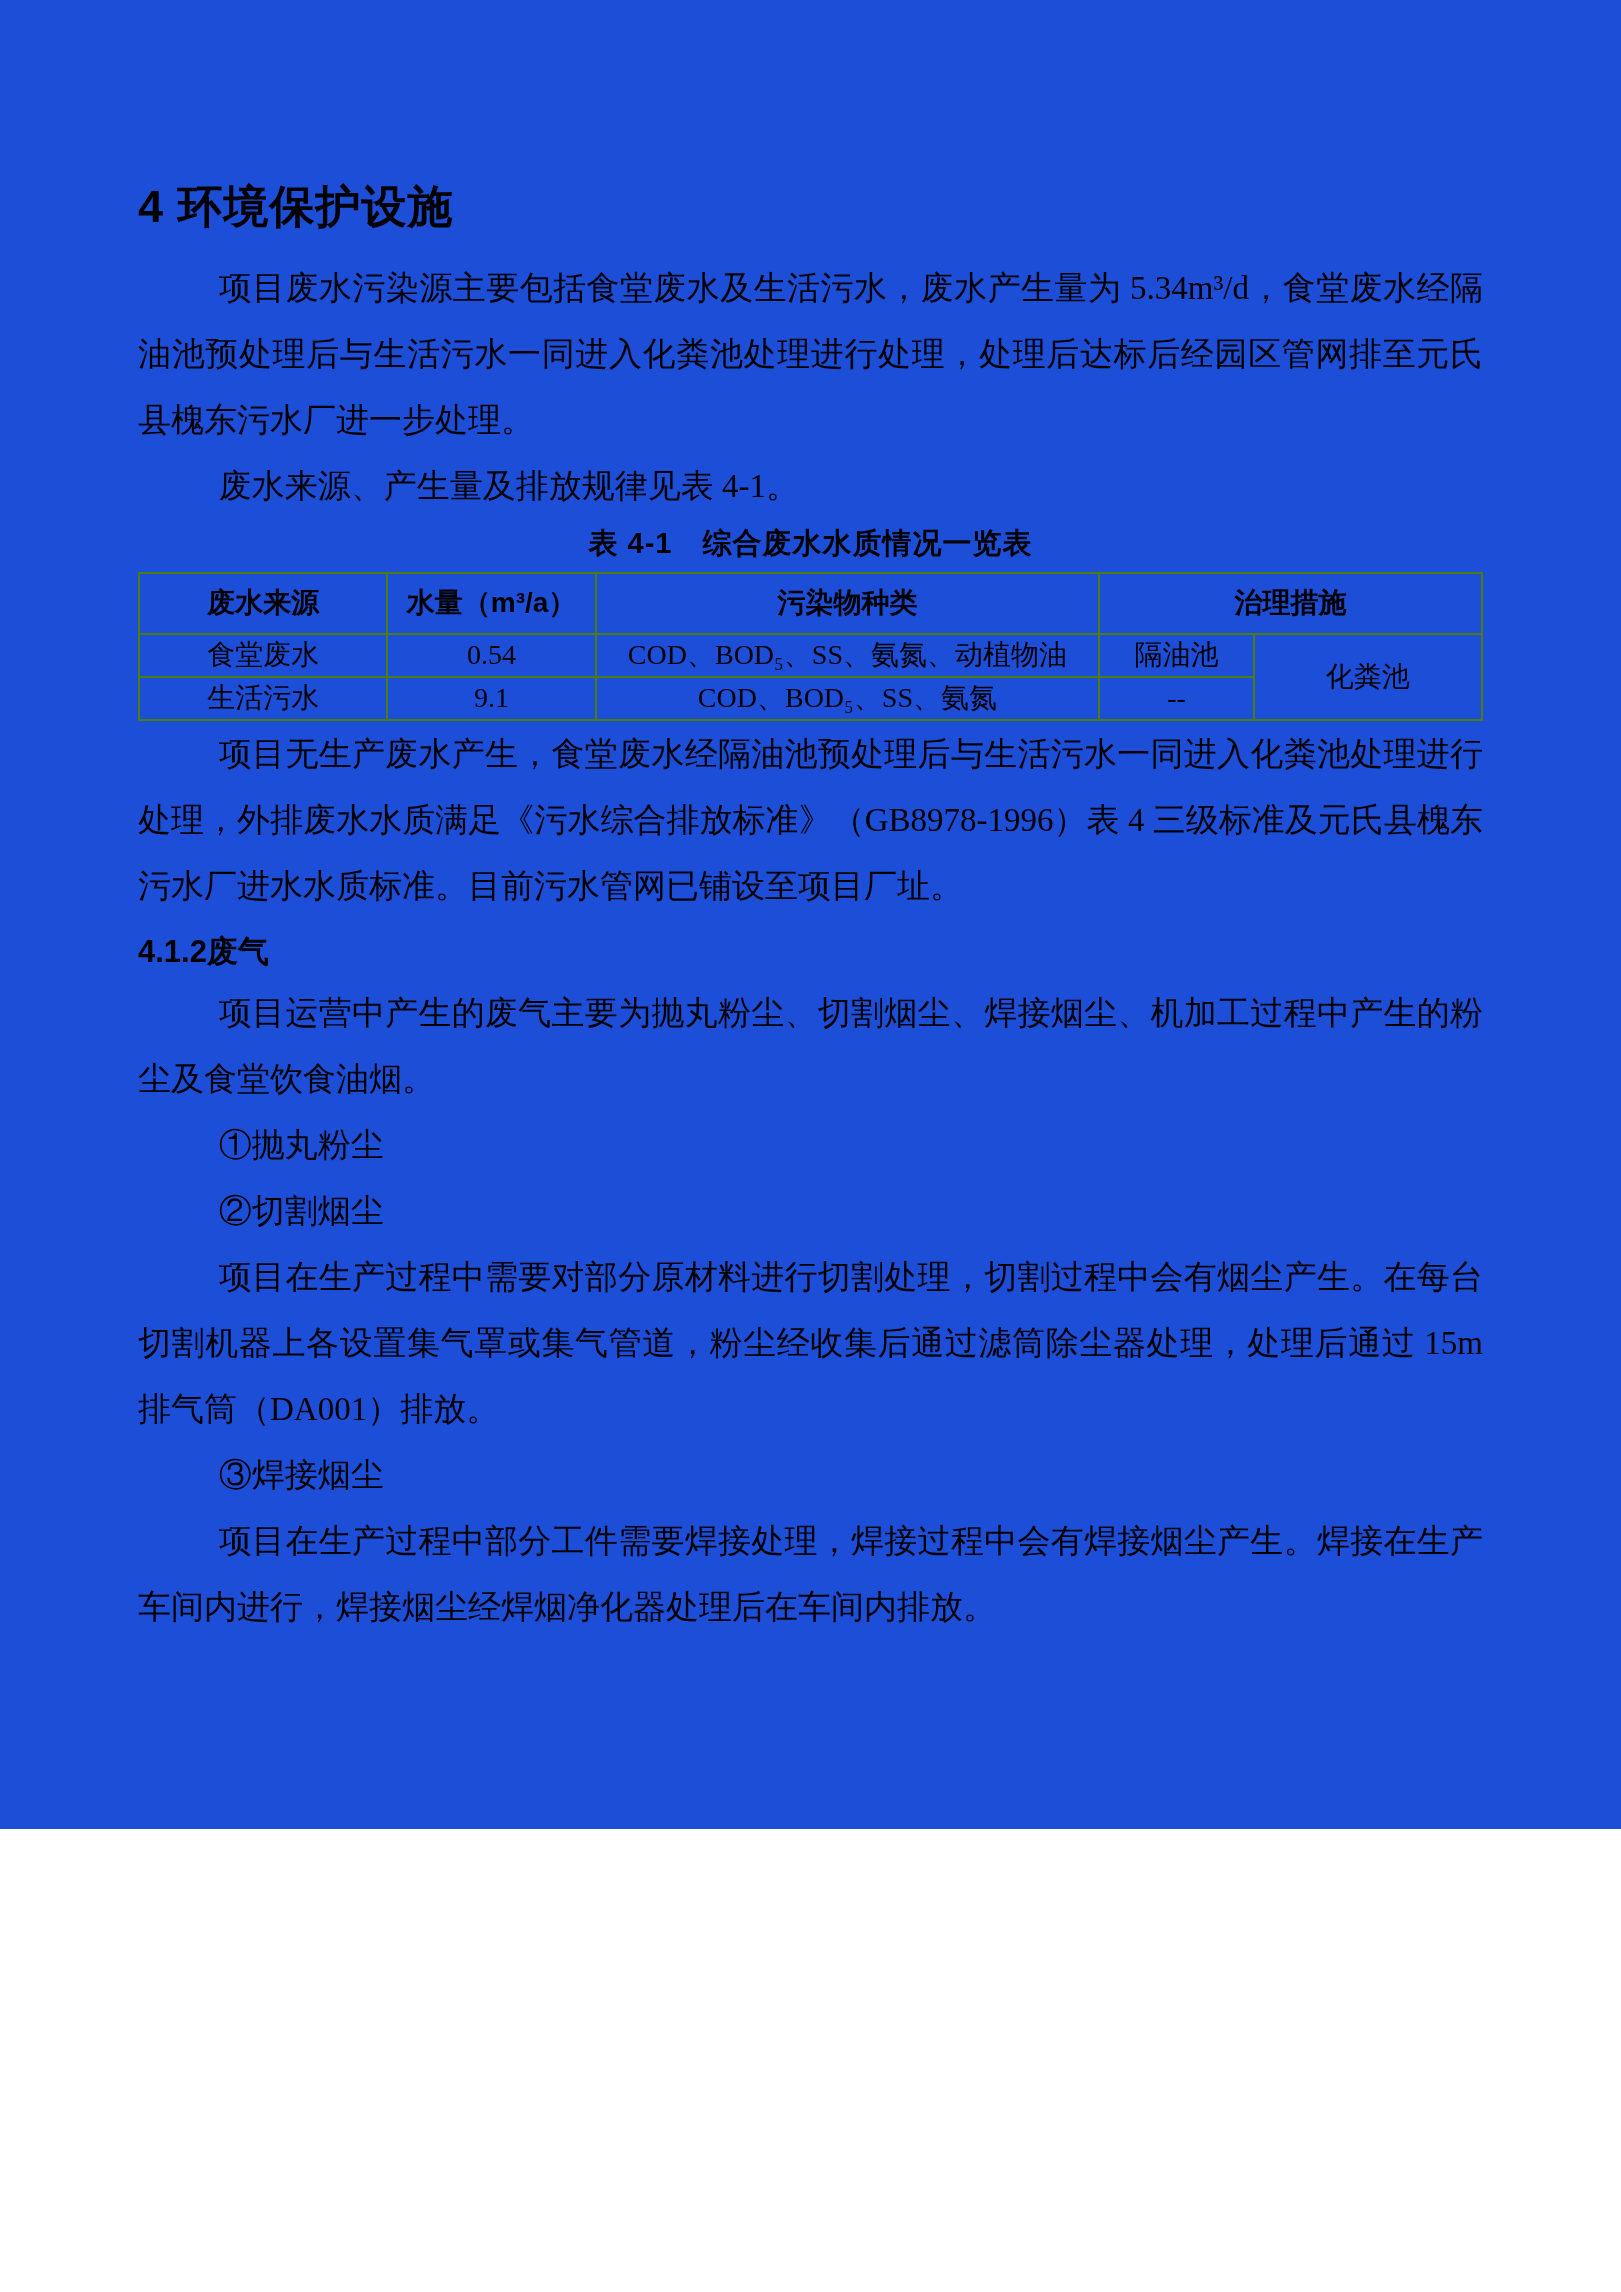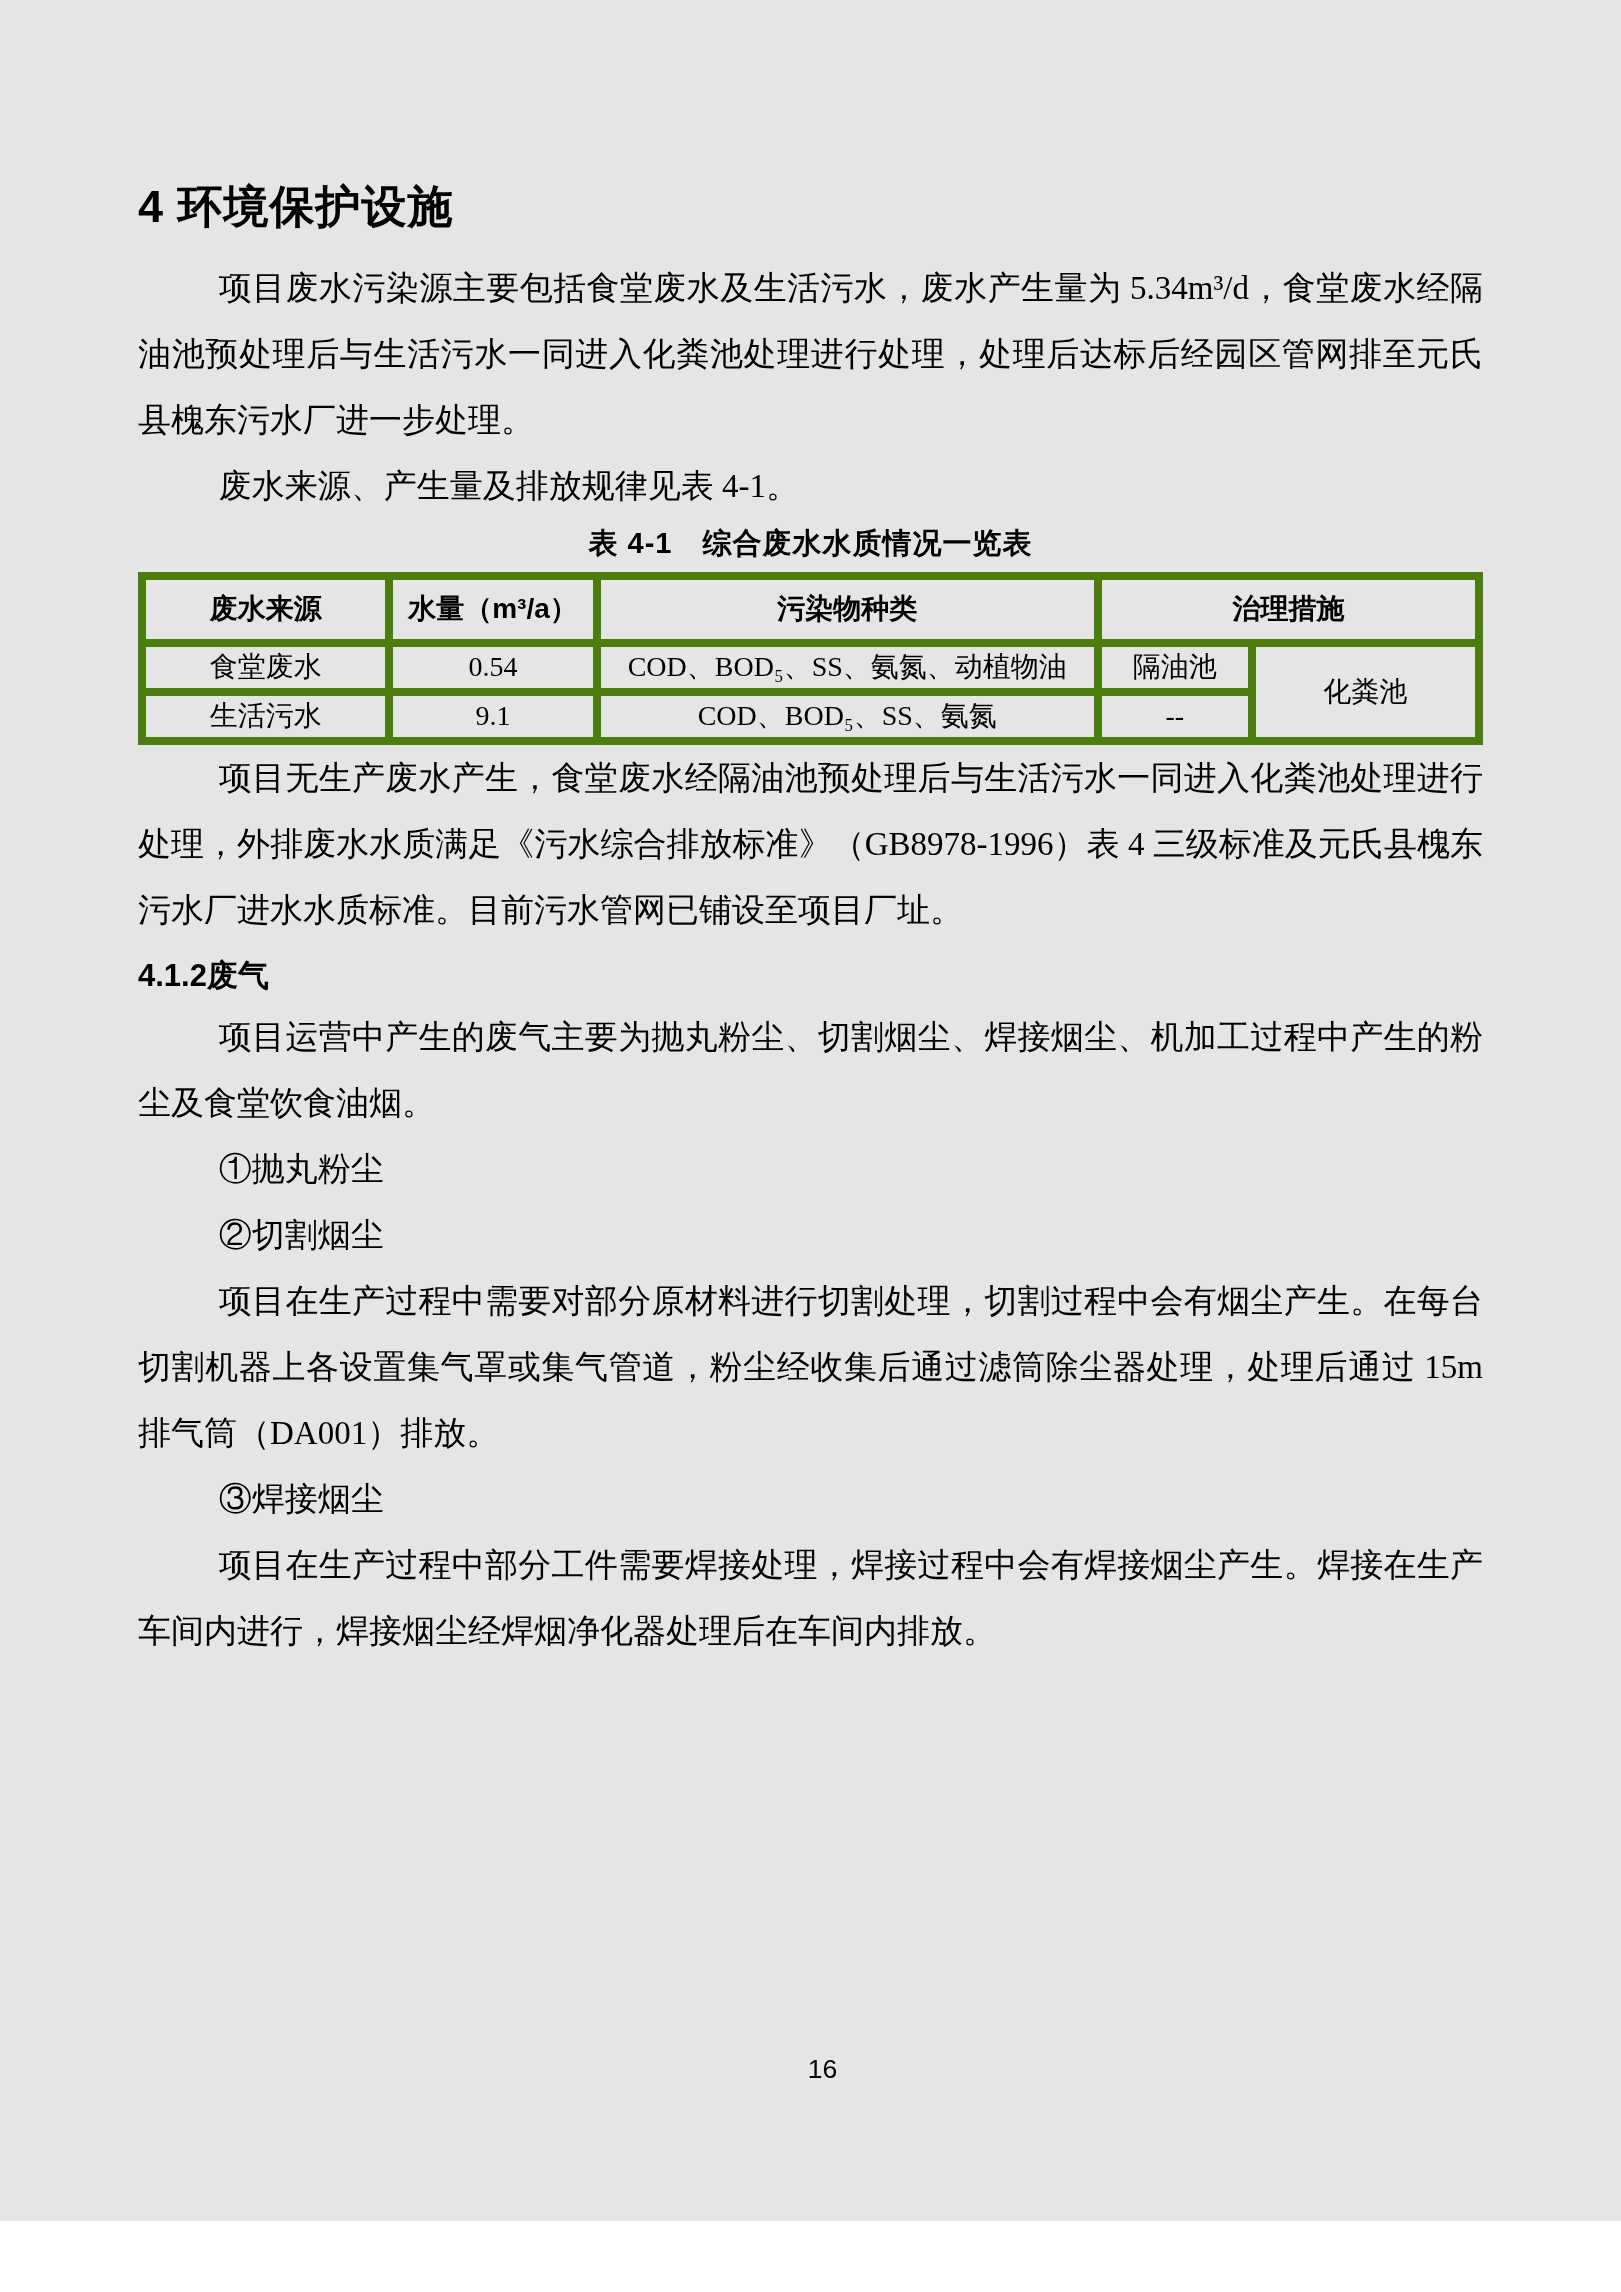--- a/index.html
+++ b/index.html
@@ -3,22 +3,22 @@
 <meta charset="utf-8">
 <style>
   html, body {
     margin: 0;
     padding: 0;
     background: #ffffff;
   }
   .page {
     position: relative;
     width: 1621px;
-    height: 2221px;
-    background: #e5e5e5;
+    height: 1829px;
+    background: #1d4ed8;
     color: #000000;
     font-family: "Liberation Serif", "DejaVu Serif", serif;
     box-sizing: border-box;
     padding: 179px 138px 0 138px;
     overflow: hidden;
   }
   .h1 {
     font-size: 45px;
     font-weight: bold;
     line-height: 1.25;
@@ -66,21 +66,21 @@
     font-family: "Liberation Sans", "DejaVu Sans", sans-serif;
     letter-spacing: 1px;
   }
   table.t41 {
     width: 100%;
     border-collapse: collapse;
     font-size: 28px;
     table-layout: fixed;
   }
   table.t41 th, table.t41 td {
-    border: 8px solid #4d7c0f;
+    border: 2px solid #4d7c0f;
     text-align: center;
     vertical-align: middle;
     padding: 0 3.9px;
     overflow: hidden;
     white-space: nowrap;
   }
   table.t41 th {
     height: 59px;
     font-weight: bold;
     font-family: "Liberation Sans", "DejaVu Sans", sans-serif;

